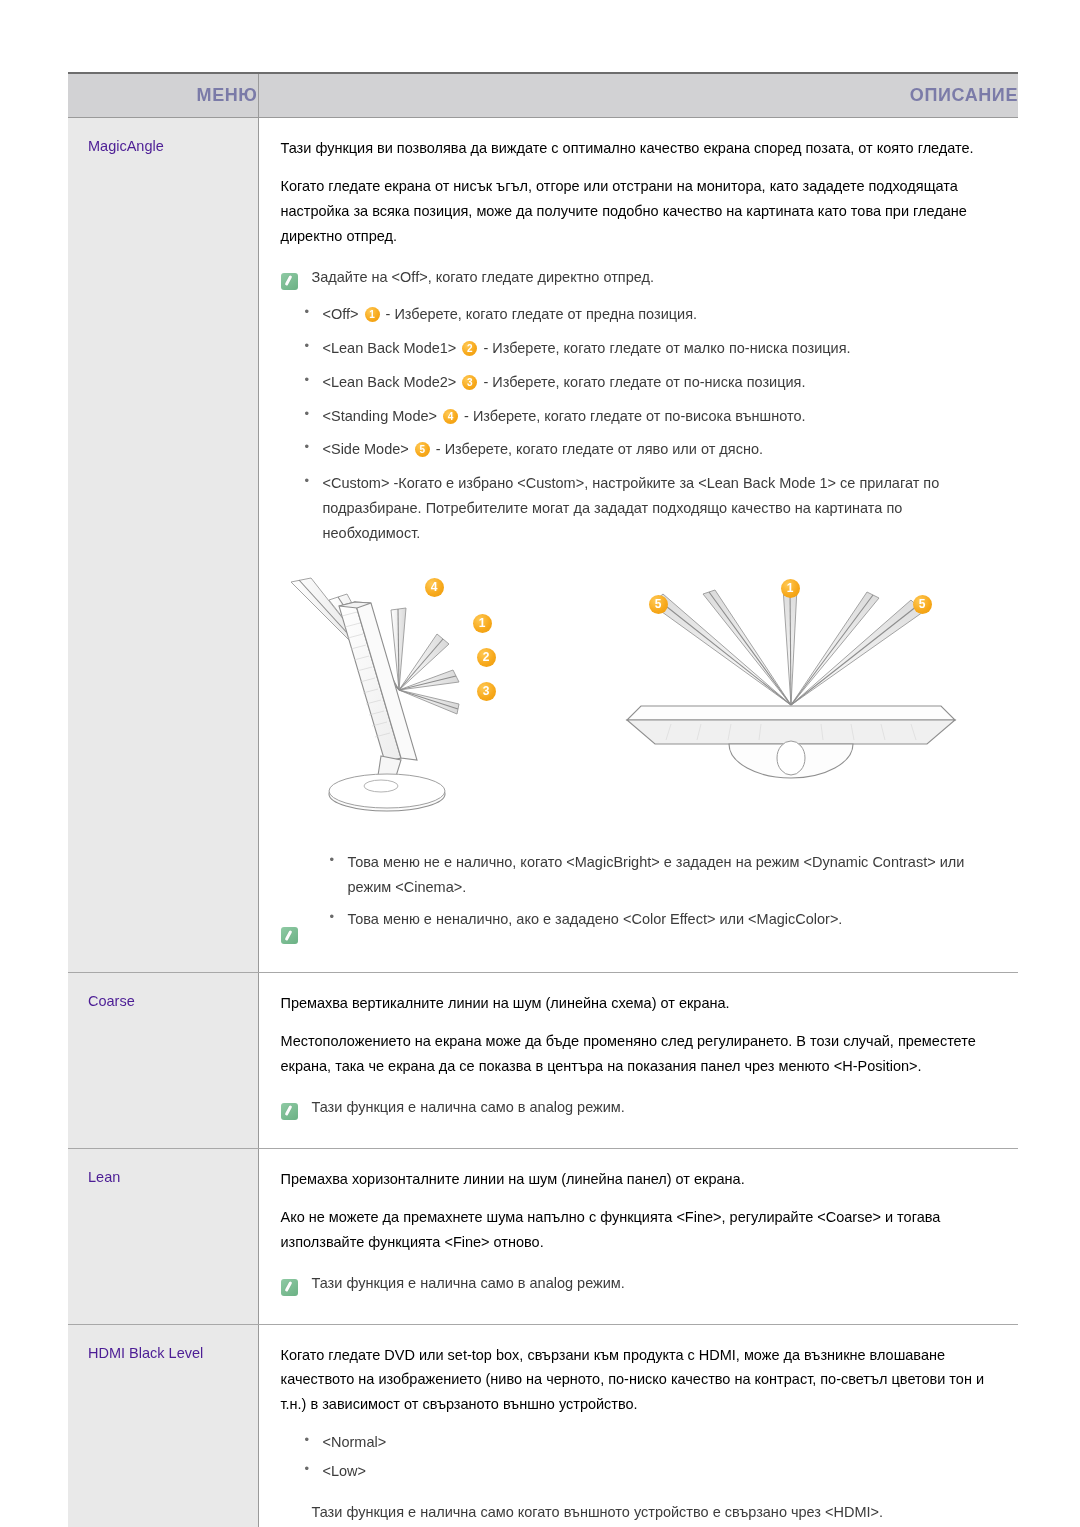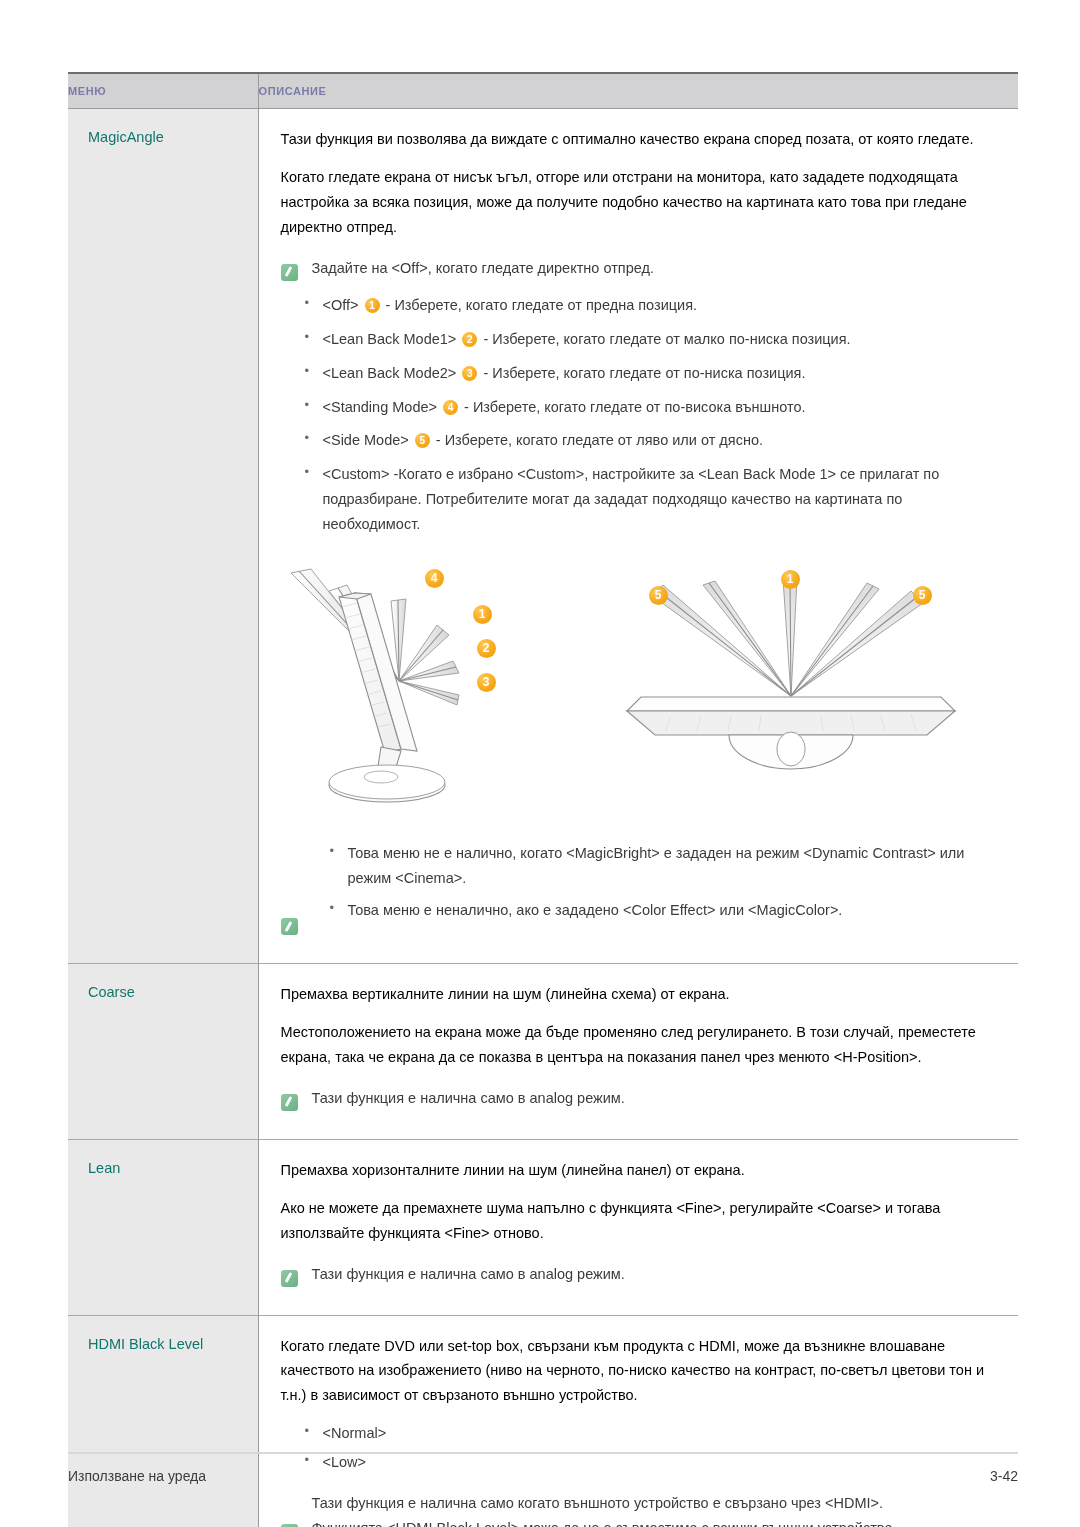--- a/index.html
+++ b/index.html
@@ -31,46 +31,46 @@
     width: 950px;
     border-collapse: collapse;
     table-layout: fixed;
   }
   .spec-table col.c-menu { width: 190px; }
   .spec-table col.c-desc { width: 760px; }
 
   .thead-row th {
     background: #d2d2d4;
     color: #7b7ba8;
-    font-size: 11px;
+    font-size: 18px;
     font-weight: bold;
     letter-spacing: 0.6px;
     padding: 11px 0 11px 0;
-    text-align: left;
+    text-align: right;
     border-top: 2px solid #6d6d6d;
     border-bottom: 1px solid #9a9a9a;
     vertical-align: middle;
   }
   .thead-row th.th-menu {
     border-right: 1px solid #9a9a9a;
   }
 
   .spec-table tbody td {
     vertical-align: top;
     border-bottom: 1px solid #a8a8a8;
   }
   .spec-table tbody tr:last-child td {
     border-bottom: 1px solid #a8a8a8;
   }
   td.menu-cell {
     background: #e9e9e9;
     border-right: 1px solid #9a9a9a;
     padding: 18px 0 18px 20px;
     font-size: 14.5px;
-    color: #0f766e;
+    color: #4c1d95;
     line-height: 1.45;
   }
   td.desc-cell {
     background: #ffffff;
     padding: 18px 22px 20px 22px;
   }
 
   
   .para {
     font-size: 14.5px;
@@ -400,18 +400,14 @@
               <span class="nb-line">Тази функция е налична само когато външното устройство е свързано чрез &lt;HDMI&gt;.</span>
               <span class="nb-line">Функцията &lt;HDMI Black Level&gt; може да не е съвместима с всички външни устройства.</span>
             </div>
           </div>
         </td>
       </tr>
 
     </tbody>
   </table>
 
-  <div class="footer">
-    <span>Използване на уреда</span>
-    <span>3-42</span>
-  </div>
 
 </div>
 
 </body></html>

